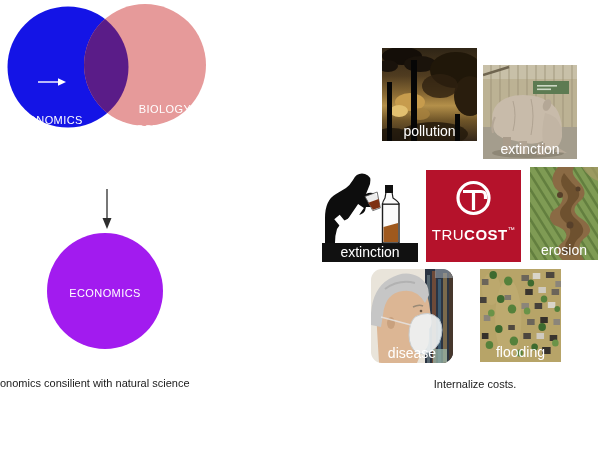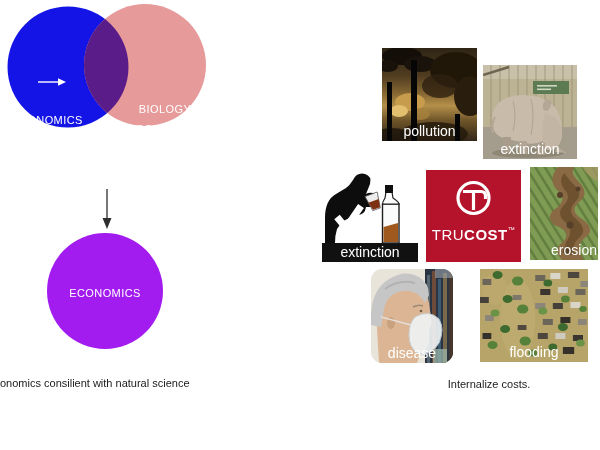--- a/index.html
+++ b/index.html
@@ -9,34 +9,34 @@
   
   #venn-svg{left:0;top:58;width:210px;height:134px;}
   .venn-label{color:#ffffff;font-size:11px;letter-spacing:.4px;text-align:center;}
   #economics-label{left:6px;top:114px;width:82px;}
   #science-label{left:124px;top:99px;width:84px;line-height:20px;}
   #down-arrow-svg{left:99px;top:189px;width:16px;height:40px;}
   #result-svg{left:46px;top:232px;width:118px;height:118px;}
   #result-label{left:46px;top:284px;width:118px;line-height:19px;}
   .caption{font-size:11px;color:#1a1a1a;white-space:nowrap;}
   #left-caption{left:0;top:377px;}
-  #right-caption{left:389px;top:378px;width:200px;text-align:center;}
+  #right-caption{left:375px;top:378px;width:200px;text-align:center;}
   
   .tile{position:absolute;overflow:hidden;}
   .tile svg{position:absolute;left:0;top:0;width:100%;height:100%;display:block;}
   .lbl{position:absolute;left:0;right:0;bottom:2px;text-align:center;
        font-size:14px;color:#ffffff;line-height:15px;}
   #tile-pollution {left:373px;top:48px; width:95px;height:93px;margin-left:9px;}
   #tile-extinction{left:483px;top:65px; width:94px;height:94px;}
   #tile-addiction {left:322px;top:170px;width:96px;height:92px;}
   #tile-trucost   {left:426px;top:170px;width:95px;height:92px;}
   #tile-erosion   {left:530px;top:167px;width:68px;height:93px;}
   #tile-disease   {left:371px;top:269px;width:82px;height:94px;border-radius:11px;}
-  #tile-flooding  {left:480px;top:269px;width:108px;height:93px;}
-  #tile-erosion .lbl{text-align:right;padding-right:1px;}
+  #tile-flooding  {left:480px;top:269px;width:81px;height:93px;}
+  #tile-erosion .lbl{text-align:right;padding-right:11px;}
   
   #trucost-wordmark{position:absolute;left:0;right:0;top:56px;text-align:center;
        color:#fff;font-size:15px;letter-spacing:.5px;}
   #trucost-wordmark .tru{font-weight:400;}
   #trucost-wordmark .cost{font-weight:700;margin-top:48px;}
   #trucost-wordmark .tm{font-size:7px;vertical-align:top;}
 </style>
 </head>
 <body>
 

